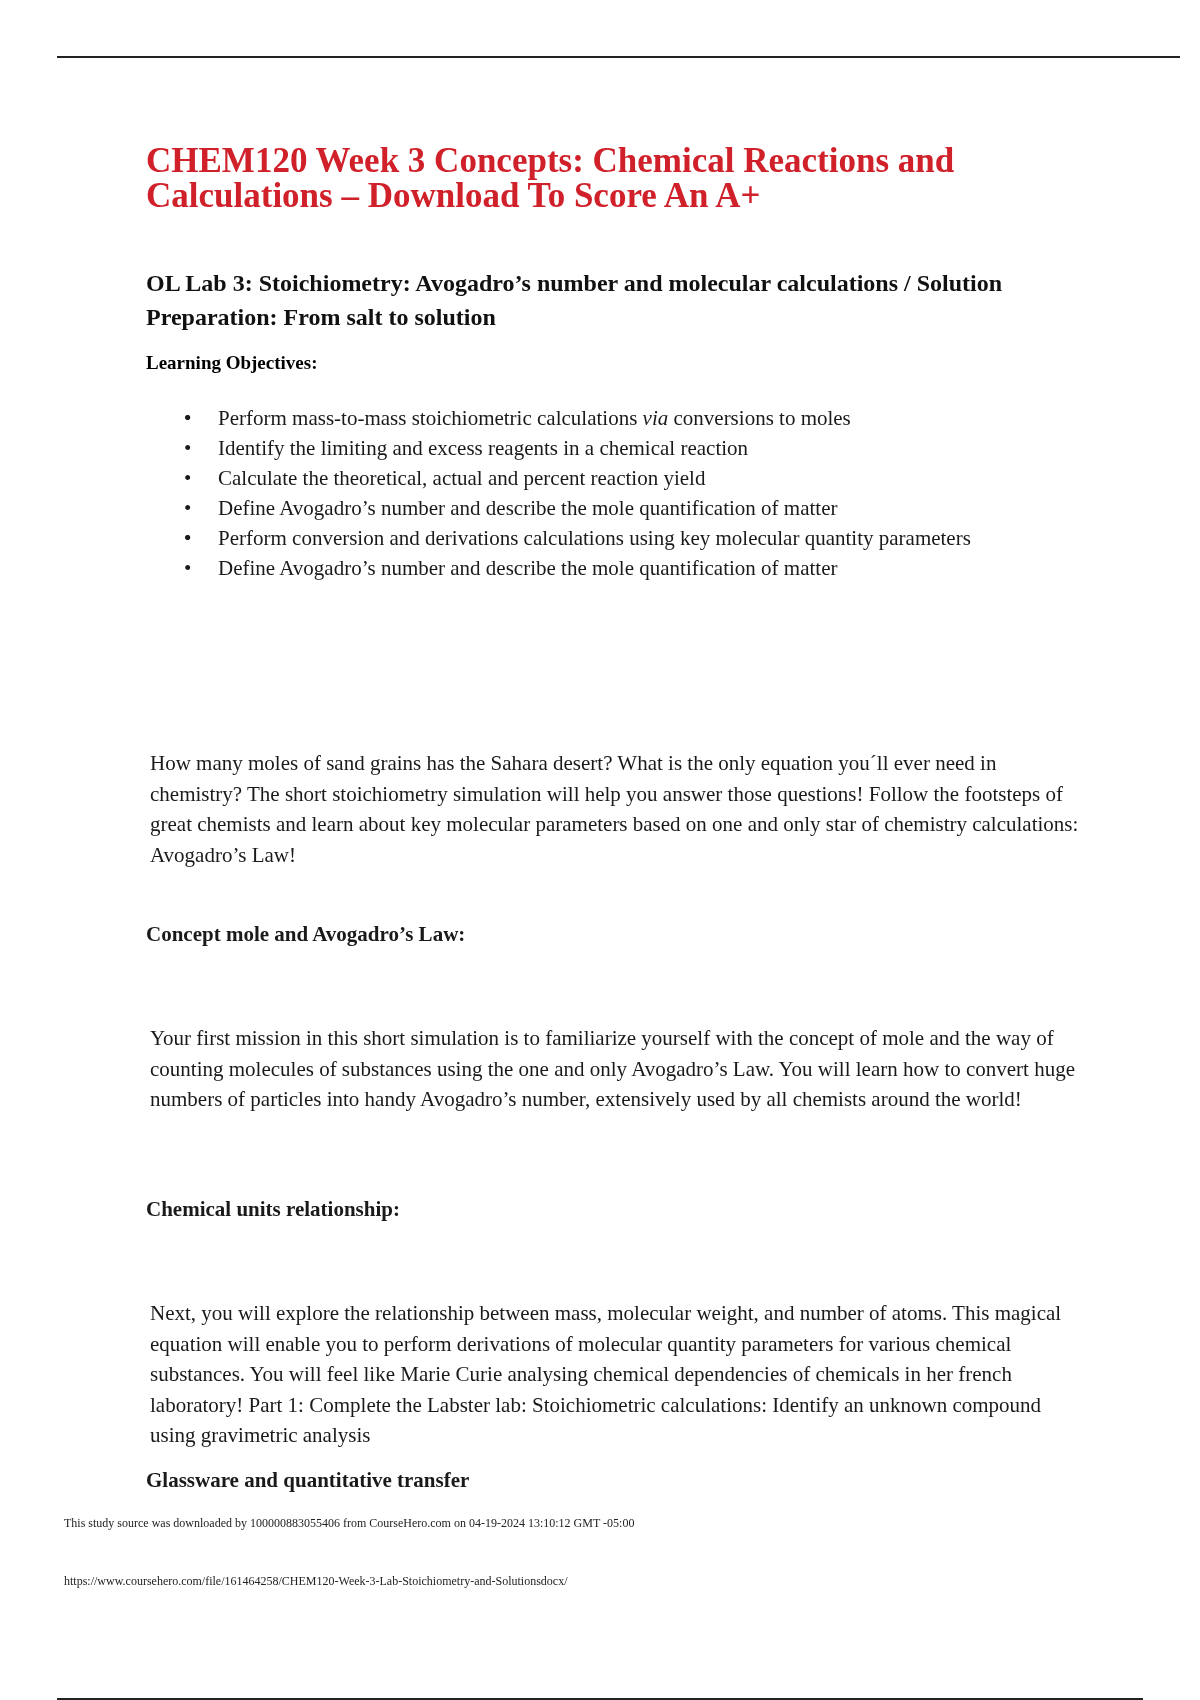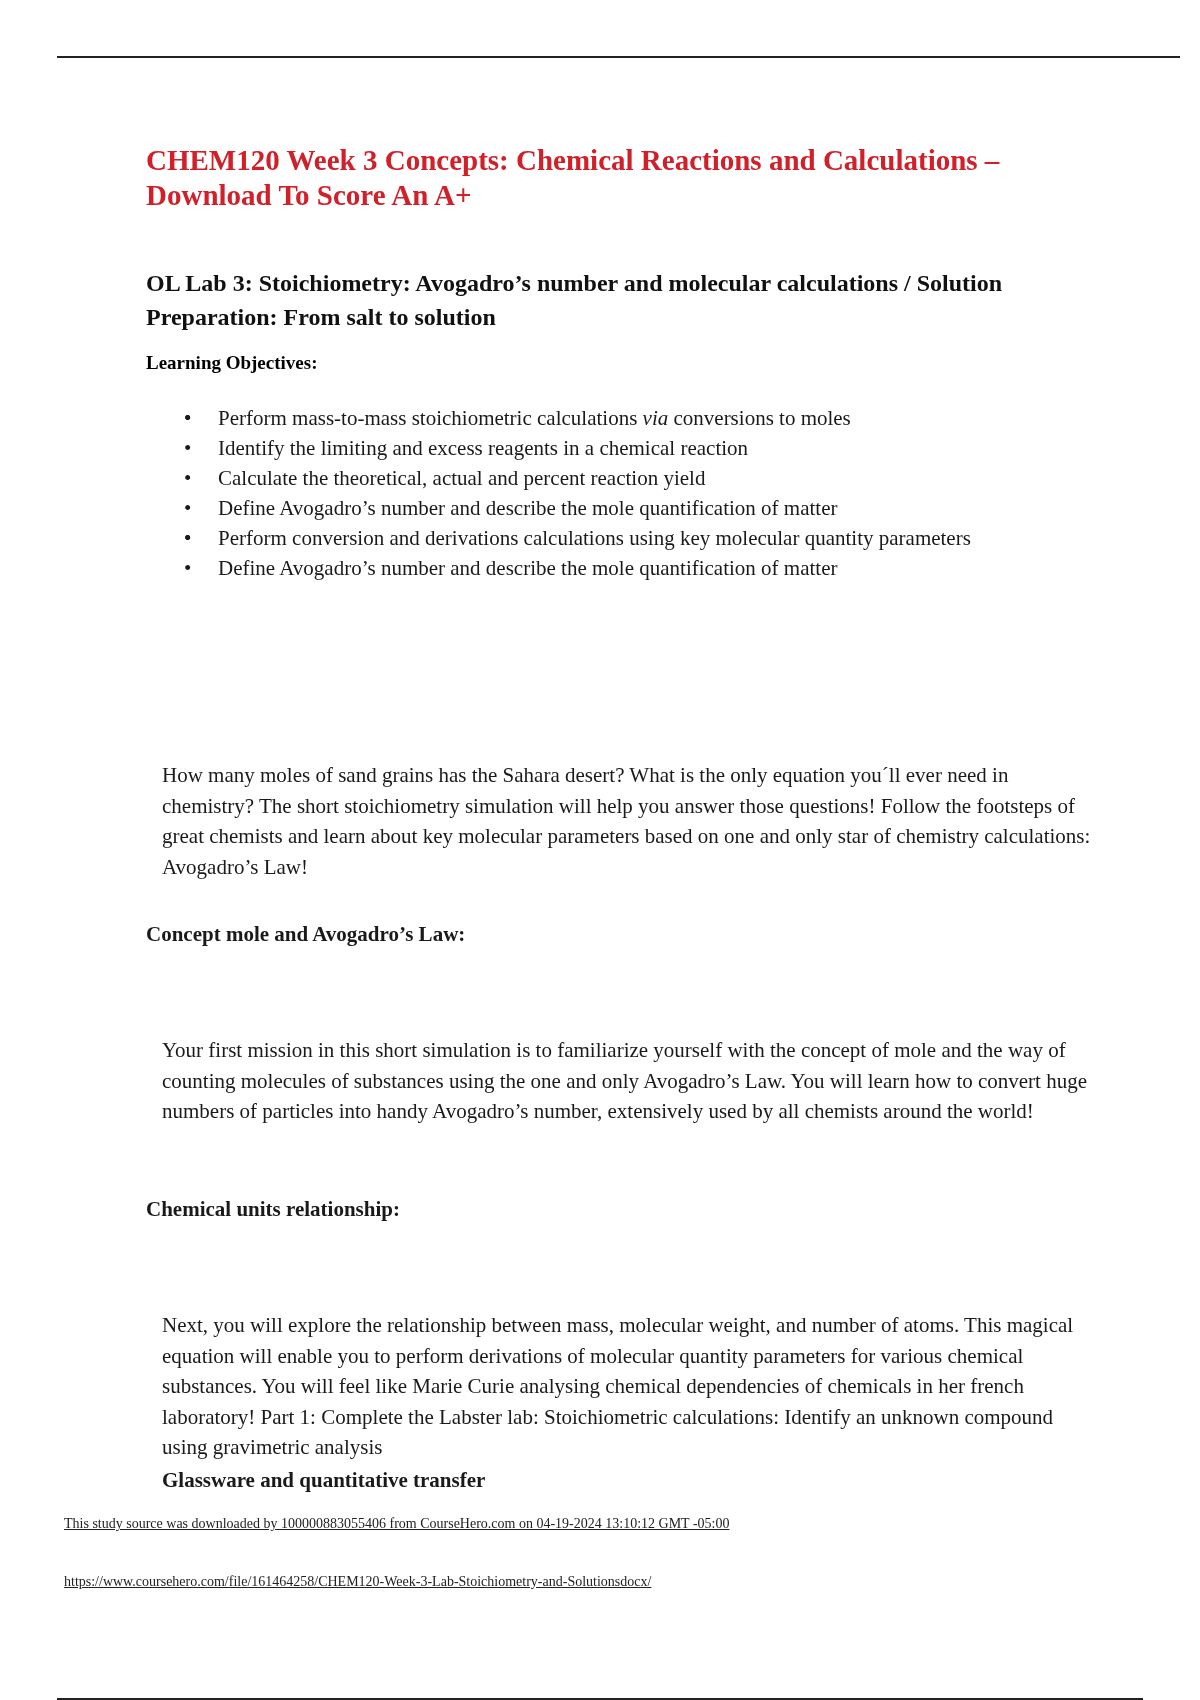--- a/index.html
+++ b/index.html
@@ -1,31 +1,31 @@
 <!DOCTYPE html>
 <html><head>
 <meta charset="utf-8">
 <style>
   html, body { margin: 0; padding: 0; background: #ffffff; }
   body { width: 1200px; height: 1700px; position: relative; overflow: hidden;
          font-family: "Liberation Serif", "DejaVu Serif", serif; color: #1a1a1a; }
   .rule-top { position: absolute; left: 57px; top: 56px; width: 1123px; height: 2px; background: #222; }
   .rule-bottom { position: absolute; left: 57px; top: 1698px; width: 1086px; height: 2px; background: #222; }
-  .doc-title { position: absolute; left: 146px; top: 143px; width: 900px; font-size: 29px; line-height: 35px;
+  .doc-title { position: absolute; left: 146px; top: 143px; width: 900px; font-size: 35px; line-height: 35px;
                font-weight: bold; color: #d0202a; margin: 0; }
   .lab-title { position: absolute; left: 146px; top: 266px; width: 960px; font-size: 24px; line-height: 34px;
                font-weight: bold; margin: 0; color: #111; }
   .obj-heading { position: absolute; left: 146px; top: 352px; font-size: 19px; font-weight: bold; margin: 0; color: #000000; }
   ul.objectives { position: absolute; left: 146px; top: 403px; width: 950px; margin: 0; padding: 0; list-style: none;
                   font-size: 21px; line-height: 30px; }
   ul.objectives li { position: relative; padding-left: 72px; margin: 0; }
   ul.objectives li .bullet { position: absolute; left: 38px; top: 0; }
-  .para { position: absolute; left: 146px; width: 940px; font-size: 21px; line-height: 30.5px; margin: 16px; }
+  .para { position: absolute; left: 146px; width: 940px; font-size: 21px; line-height: 30.5px; margin: 4px; }
   .section-head { position: absolute; left: 146px; font-size: 21px; font-weight: bold; margin: 0; }
-  .footer-note { position: absolute; left: 64px; font-size: 14px; color: #222; margin: 0; text-decoration: underline; }
+  .footer-note { position: absolute; left: 64px; font-size: 12px; color: #222; margin: 0; }
 </style>
 </head>
 <body>
 
 <div class="rule-top"></div>
 
 <h1 class="doc-title">CHEM120 Week 3 Concepts: Chemical Reactions and Calculations – Download To Score An A+</h1>
 
 <h2 class="lab-title">OL Lab 3: Stoichiometry: Avogadro’s number and molecular calculations / Solution Preparation: From salt to solution</h2>
 
@@ -43,18 +43,18 @@
 </ul>
 
 <p class="para" style="top:744px;">How many moles of sand grains has the Sahara desert? What is the only equation you´ll ever need in chemistry? The short stoichiometry simulation will help you answer those questions! Follow the footsteps of great chemists and learn about key molecular parameters based on one and only star of chemistry calculations: Avogadro’s Law!</p>
 
 <h4 class="section-head" style="top:922px;font-family:Liberation Serif, serif;">Concept mole and Avogadro’s Law:</h4>
 <p class="para" style="top:1019px;">Your first mission in this short simulation is to familiarize yourself with the concept of mole and the way of counting molecules of substances using the one and only Avogadro’s Law. You will learn how to convert huge numbers of particles into handy Avogadro’s number, extensively used by all chemists around the world!</p>
 
 <h4 class="section-head" style="top:1197px;">Chemical units relationship:</h4>
 <p class="para" style="top:1294px;">Next, you will explore the relationship between mass, molecular weight, and number of atoms. This magical equation will enable you to perform derivations of molecular quantity parameters for various chemical substances. You will feel like Marie Curie analysing chemical dependencies of chemicals in her french laboratory! Part 1: Complete the Labster lab: Stoichiometric calculations: Identify an unknown compound using gravimetric analysis</p>
 
-<h4 class="section-head" style="top:1468px;margin-left:16px;">Glassware and quantitative transfer</h4>
+<h4 class="section-head" style="top:1468px;">Glassware and quantitative transfer</h4>
 
 <p class="footer-note" style="top:1516px;">This study source was downloaded by 100000883055406 from CourseHero.com on 04-19-2024 13:10:12 GMT -05:00</p>
 <p class="footer-note" style="top:1574px;">https://www.coursehero.com/file/161464258/CHEM120-Week-3-Lab-Stoichiometry-and-Solutionsdocx/</p>
 
 <div class="rule-bottom"></div>
 
 </body></html>

